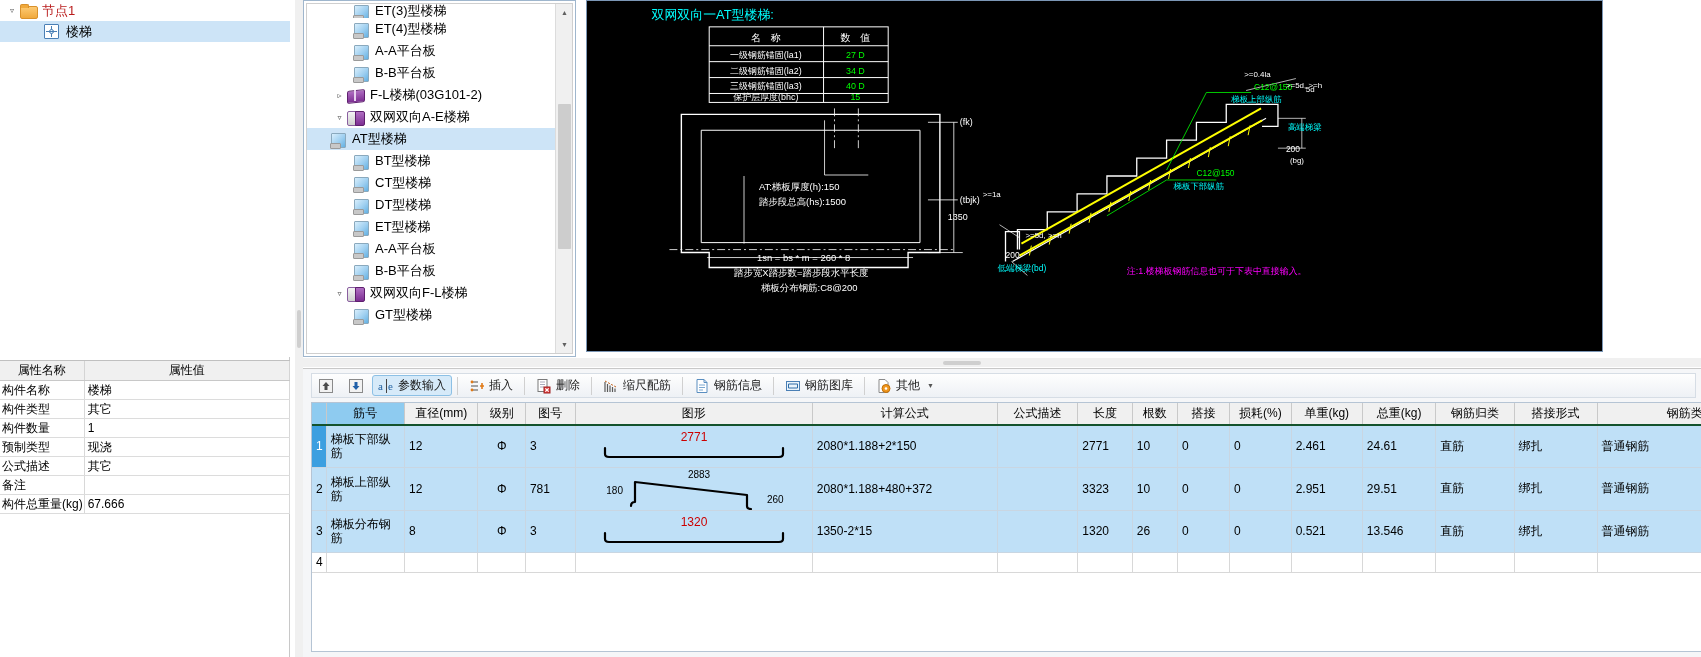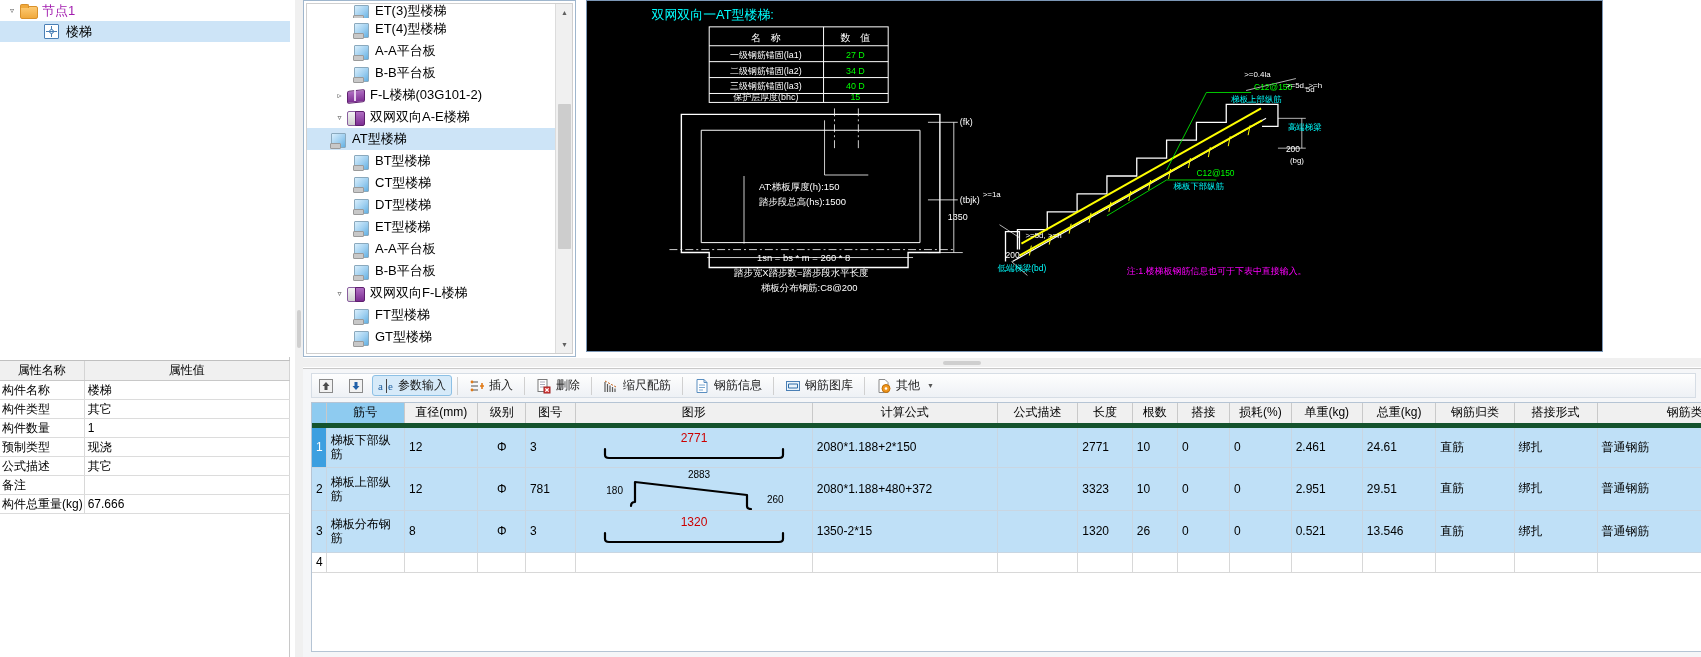--- a/index.html
+++ b/index.html
@@ -47,21 +47,21 @@
   }
   .comp-icon:before, .comp-icon:after {
     content:""; position:absolute; background:#4a7fb5;
   }
   .comp-icon:before { left: 6px; top: 1px; width: 1px; height: 11px; }
   .comp-icon:after  { left: 1px; top: 6px; width: 11px; height: 1px; }
   .comp-icon .dot {
     position:absolute; left:4px; top:4px; width:5px; height:5px;
     border:1px solid #4a7fb5; border-radius:50%; background:#dff0fb;
   }
-  .tnode .label { font-size: 13px; color:#a21caf; white-space: nowrap; }
+  .tnode .label { font-size: 13px; color:#b91c1c; white-space: nowrap; }
   .tnode.sel { background: #cde4f7; }
   .tnode.sel .label { color: #000; }
   .lvl1 { padding-left: 6px; }
   .lvl2 { padding-left: 44px; }
 
   
   .prop-grid {
     position: absolute; left: 0; top: 360px; width: 290px; height: 297px;
     border-top: 1px solid #c0c0c0;
   }
@@ -176,21 +176,21 @@
   .caret { font-size: 7px; color:#555; margin-left:3px; }
 
   
   .grid-wrap {
     position: absolute; left: 8px; top: 33px; width: 1475px; height: 250px;
     background: #fff; border: 1px solid #b5c4d4; overflow: hidden;
   }
   table.dg { border-collapse: collapse; table-layout: fixed; width: 1473px; }
   table.dg th {
     height: 22px; background: #f0f0f0; font-weight: normal; font-size: 12px;
-    border-right: 1px solid #c9c9c9; border-bottom: 5px solid #14532d;
+    border-right: 1px solid #c9c9c9; border-bottom: 2px solid #14532d;
     text-align: center; color:#000; white-space: nowrap;
   }
   table.dg th.hsel { background: #8ecbf0; }
   table.dg td {
     border-right: 1px solid #c9d6e2; border-bottom: 1px solid #c9d6e2;
     font-size: 12px; color:#000; padding: 0 4px; vertical-align: middle;
     background: #bfe0f7; height: 42px; overflow:hidden;
   }
   table.dg tr.empty td { background: #ffffff; height: 20px; border-right-color:#d8d8d8; border-bottom-color:#d8d8d8;}
   td.rowno {
@@ -344,24 +344,20 @@
           <span class="mlabel">A-A平台板</span>
         </div>
         <div class="mtnode m-ind2">
           <span class="sheet-icon"></span>
           <span class="mlabel">B-B平台板</span>
         </div>
         <div class="mtnode m-ind1">
           <span class="mtw">▿</span>
           <span class="book-icon open"></span>
           <span class="mlabel">双网双向F-L楼梯</span>
-        </div>
-        <div class="mtnode m-ind2">
-          <span class="sheet-icon"></span>
-          <span class="mlabel">FT型楼梯</span>
         </div>
         <div class="mtnode m-ind2">
           <span class="sheet-icon"></span>
           <span class="mlabel">GT型楼梯</span>
         </div>
       </div>
       <div class="mid-vscroll">
         <div class="arr up">▲</div>
         <div class="thumb" style="top:100px;"></div>
         <div class="arr dn">▼</div>

